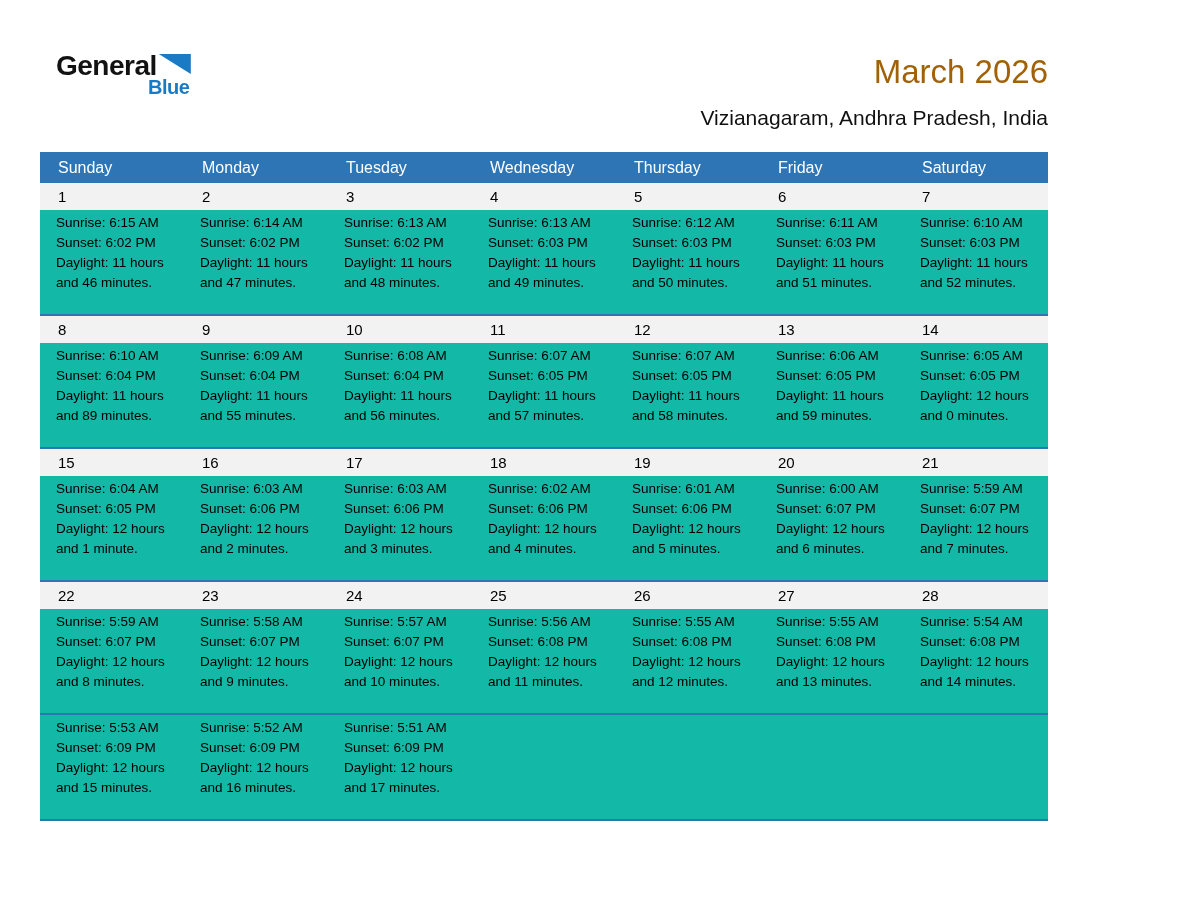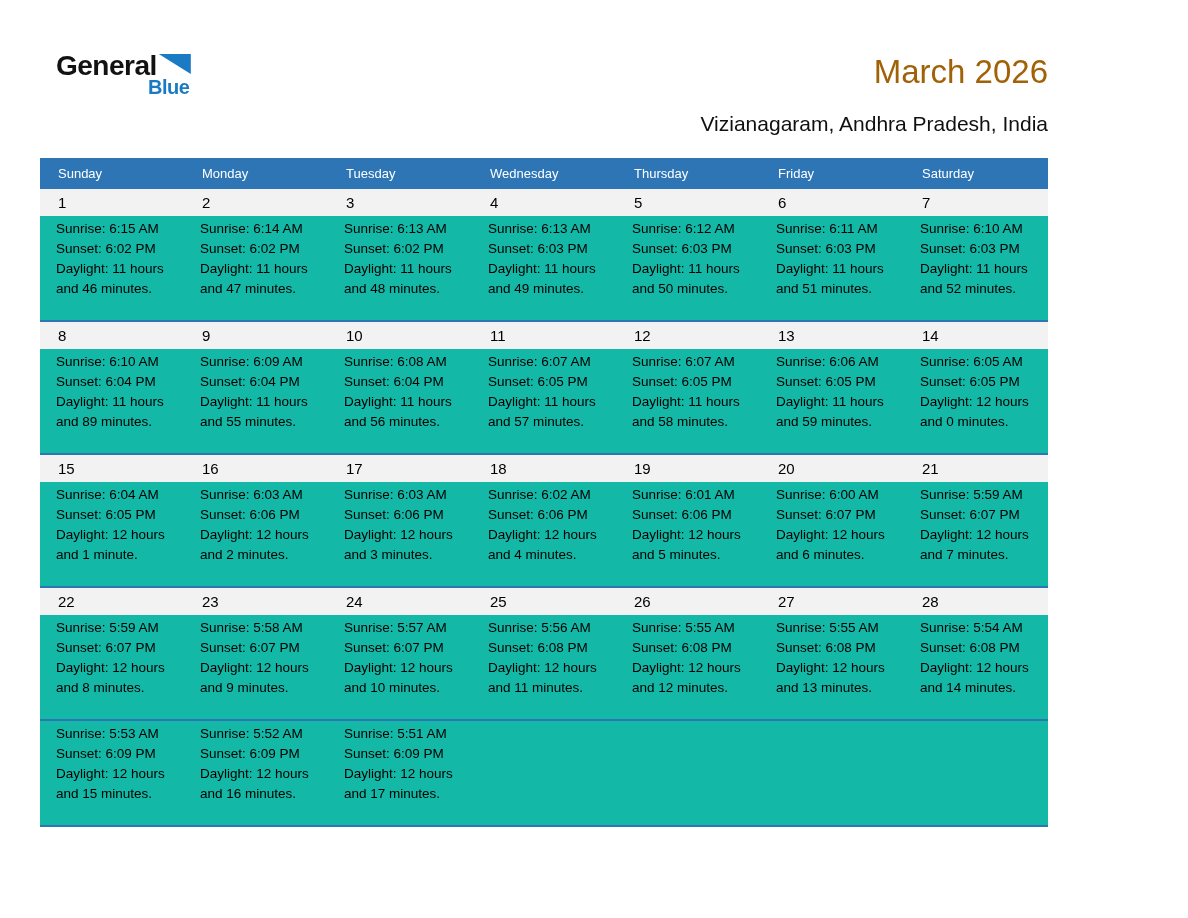--- a/index.html
+++ b/index.html
@@ -34,30 +34,30 @@
     background: #1B7AC4;
     clip-path: polygon(0 0, 100% 0, 100% 100%);
   }
   .logo-blue {
     font-size: 20px; font-weight: bold; color: #1B7AC4; letter-spacing: -0.5px;
     margin-left: 92px; margin-top: -7px; line-height: 28px;
   }
   
   .header-right { text-align: right; padding-top: 12px; }
   .page-title { font-size: 33px; font-weight: 400; color: #a16207; line-height: 36px; }
-  .page-subtitle { font-size: 21px; font-weight: 400; color: #101010; margin-top: 22px; }
+  .page-subtitle { font-size: 21px; font-weight: 400; color: #101010; margin-top: 16px; }
 
   
   .calendar { margin-top: 22px; border-bottom: 2px solid #2E75B6; }
   .weekday-row {
     display: grid; grid-template-columns: repeat(7, 1fr);
     background: #2E75B6; color: #fff;
     height: 31px; align-items: center;
   }
-  .weekday { padding-left: 18px; font-size: 13px; font-weight: 400; }
+  .weekday { padding-left: 18px; font-size: 16px; font-weight: 400; }
   .week-row + .week-row { border-top: 2px solid #2E75B6; }
   .day-band {
     display: grid; grid-template-columns: repeat(7, 1fr);
     background: #F2F2F2; height: 27px; align-items: center;
   }
   .day-number { padding-left: 18px; font-size: 15px; color: #000; }
   .week-body {
     display: grid; grid-template-columns: repeat(7, 1fr);
     min-height: 104px; padding: 2px 0 6px 0; background: #14b8a6;
   }

